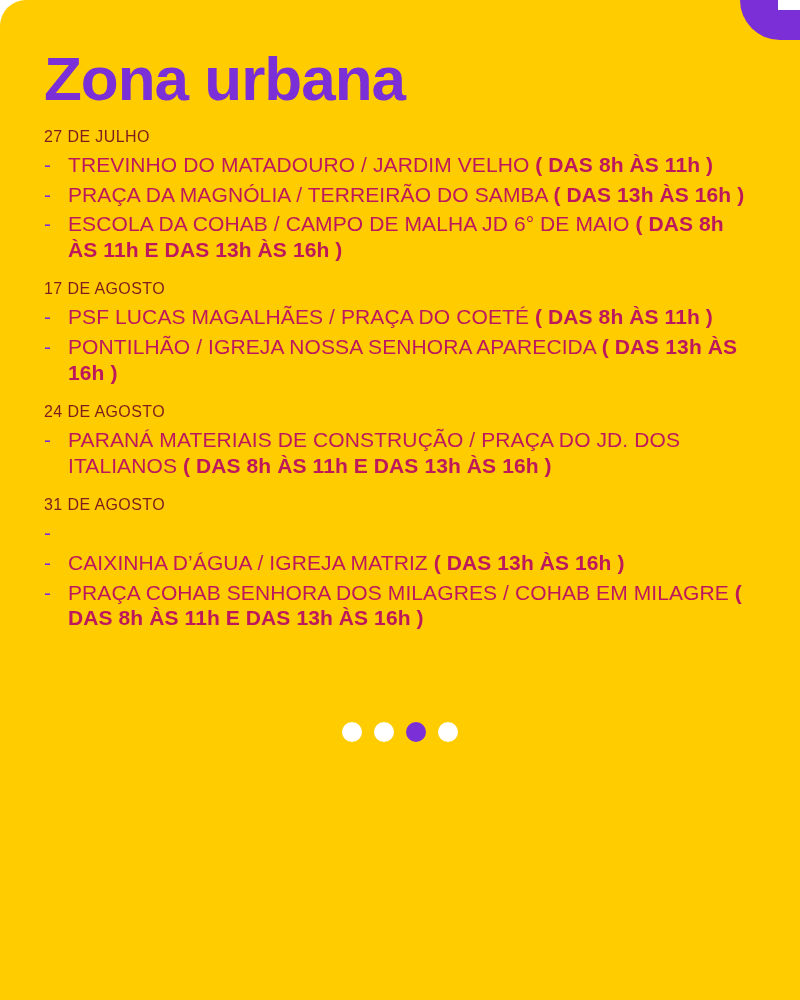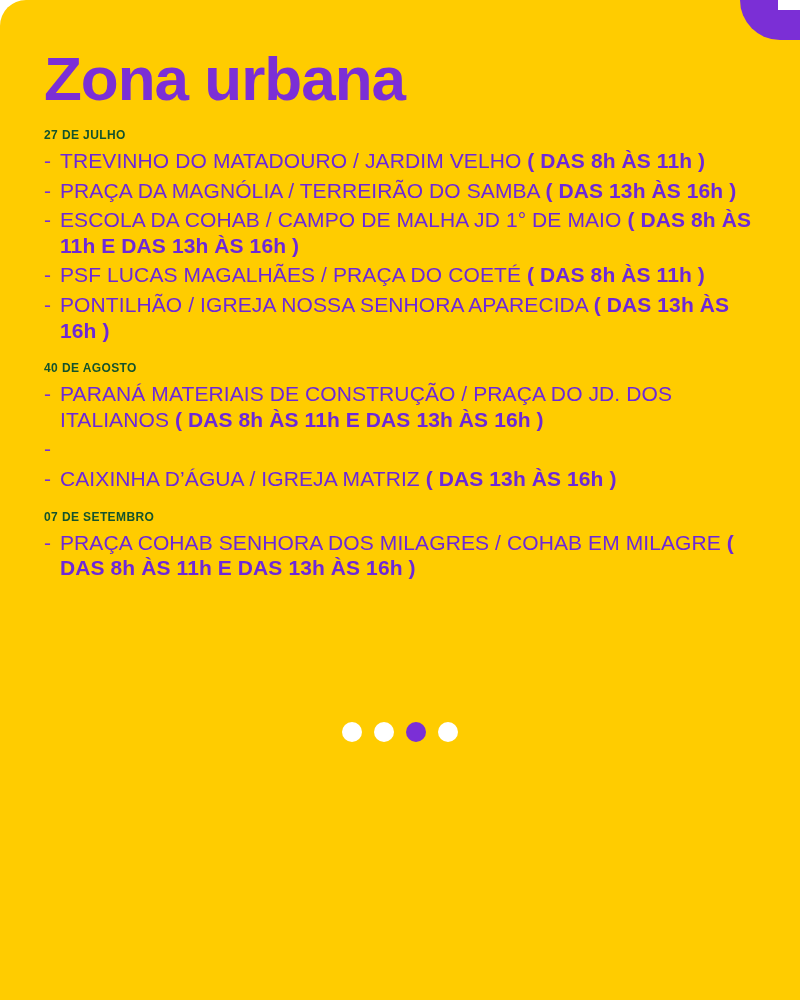--- a/index.html
+++ b/index.html
@@ -63,23 +63,23 @@
   h1.title {
     margin: 8px 0 18px 0;
     font-size: 62px;
     line-height: 1.0;
     font-weight: 700;
     color: #7B2FD6;
     letter-spacing: -1px;
   }
 
   .date-heading {
-    font-size: 12px;
-    font-weight: 700;
-    color: #14532d;
+    font-size: 16px;
+    font-weight: 400;
+    color: #7f1d1d;
     letter-spacing: 0.4px;
     margin: 18px 0 6px 0;
   }
   .block:first-of-type .date-heading {
     margin-top: 0;
   }
 
   .entry {
     display: flex;
     align-items: flex-start;
@@ -87,25 +87,26 @@
   }
   .dash {
     color: #7B2FD6;
     font-size: 21px;
     line-height: 1.22;
     width: 16px;
     flex: 0 0 16px;
     font-weight: 400;
   }
   .entry-text {
-    color: #6d28d9;
+    color: #be185d;
     font-size: 21px;
     line-height: 1.22;
     font-weight: 400;
     letter-spacing: 0.1px;
+    margin-left: 8px;
   }
   .entry-text .hours {
     font-weight: 700;
   }
 
   .dots {
     position: absolute;
     left: 0;
     right: 0;
     bottom: 42px;
@@ -141,51 +142,52 @@
           <span class="entry-text"><span>TREVINHO DO MATADOURO / JARDIM VELHO</span> <span class="hours">( DAS 8h ÀS 11h )</span></span>
         </div>
         <div class="entry">
           <span class="dash">-</span>
           <span class="entry-text"><span>PRAÇA DA MAGNÓLIA / TERREIRÃO DO SAMBA</span> <span class="hours">( DAS 13h ÀS 16h )</span></span>
         </div>
       </div>
       <div class="block">
         <div class="entry">
           <span class="dash">-</span>
-          <span class="entry-text"><span>ESCOLA DA COHAB / CAMPO DE MALHA JD 1° DE MAIO</span> <span class="hours">( DAS 8h ÀS 11h E DAS 13h ÀS 16h )</span></span>
+          <span class="entry-text"><span>ESCOLA DA COHAB / CAMPO DE MALHA JD 6° DE MAIO</span> <span class="hours">( DAS 8h ÀS 11h E DAS 13h ÀS 16h )</span></span>
         </div>
       </div>
       <div class="block">
+        <div class="date-heading">17 DE AGOSTO</div>
         <div class="entry">
           <span class="dash">-</span>
           <span class="entry-text"><span>PSF LUCAS MAGALHÃES / PRAÇA DO COETÉ</span> <span class="hours">( DAS 8h ÀS 11h )</span></span>
         </div>
         <div class="entry">
           <span class="dash">-</span>
           <span class="entry-text"><span>PONTILHÃO / IGREJA NOSSA SENHORA APARECIDA</span> <span class="hours">( DAS 13h ÀS 16h )</span></span>
         </div>
       </div>
       <div class="block">
-        <div class="date-heading">40 DE AGOSTO</div>
+        <div class="date-heading">24 DE AGOSTO</div>
         <div class="entry">
           <span class="dash">-</span>
           <span class="entry-text"><span>PARANÁ MATERIAIS DE CONSTRUÇÃO  /  PRAÇA DO JD. DOS ITALIANOS</span> <span class="hours">( DAS 8h ÀS 11h E DAS 13h ÀS 16h )</span></span>
         </div>
       </div>
       <div class="block">
+        <div class="date-heading">31 DE AGOSTO</div>
         <div class="entry">
           <span class="dash">-</span>
         </div>
         <div class="entry">
           <span class="dash">-</span>
           <span class="entry-text"><span>CAIXINHA D’ÁGUA / IGREJA MATRIZ</span> <span class="hours">( DAS 13h ÀS 16h )</span></span>
         </div>
       </div>
       <div class="block">
-        <div class="date-heading">07 DE SETEMBRO</div>
         <div class="entry">
           <span class="dash">-</span>
           <span class="entry-text"><span>PRAÇA COHAB SENHORA DOS MILAGRES  / COHAB EM MILAGRE</span> <span class="hours">( DAS 8h ÀS 11h E DAS 13h ÀS 16h )</span></span>
         </div>
       </div>
     </div>
 
   <div class="dots" id="dots">
       <span class="dot"></span>
       <span class="dot"></span>

